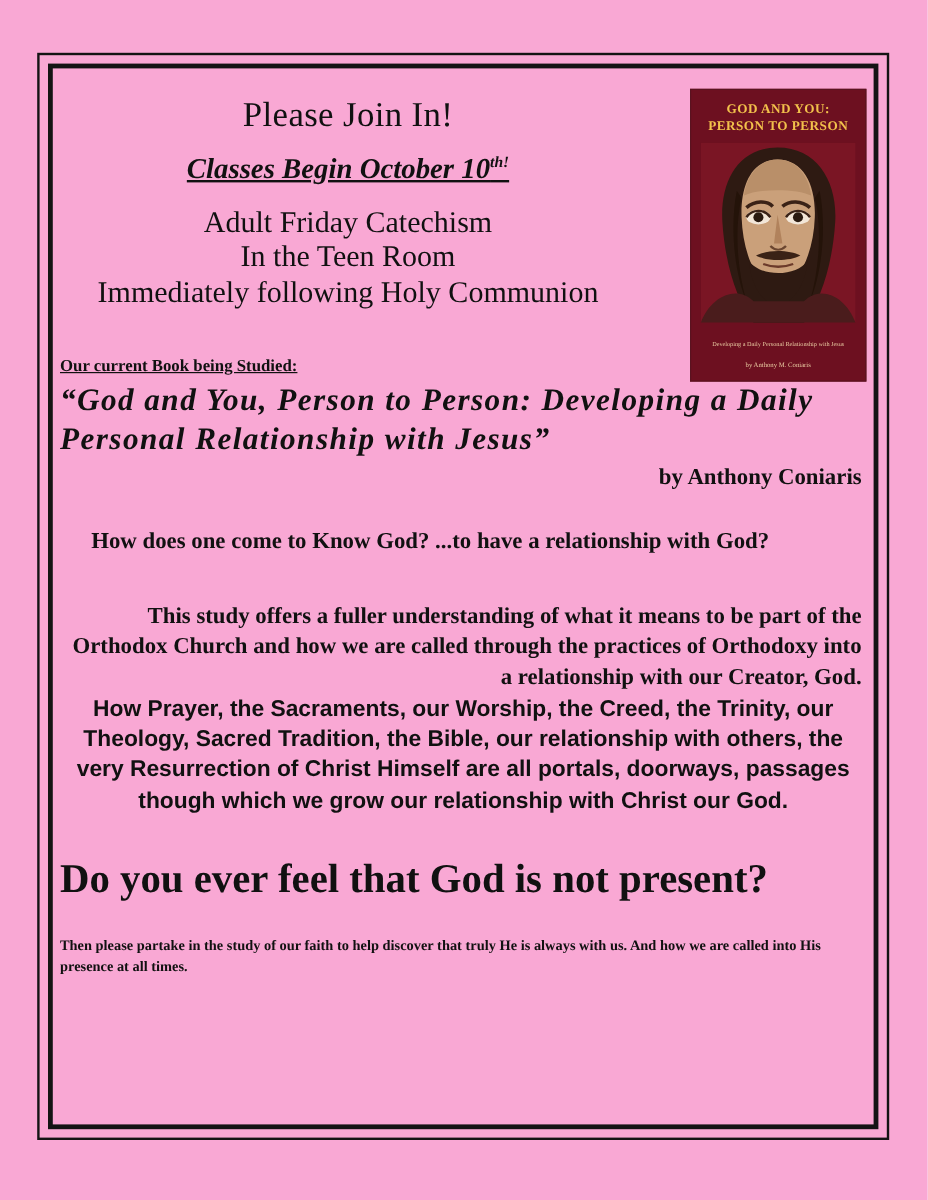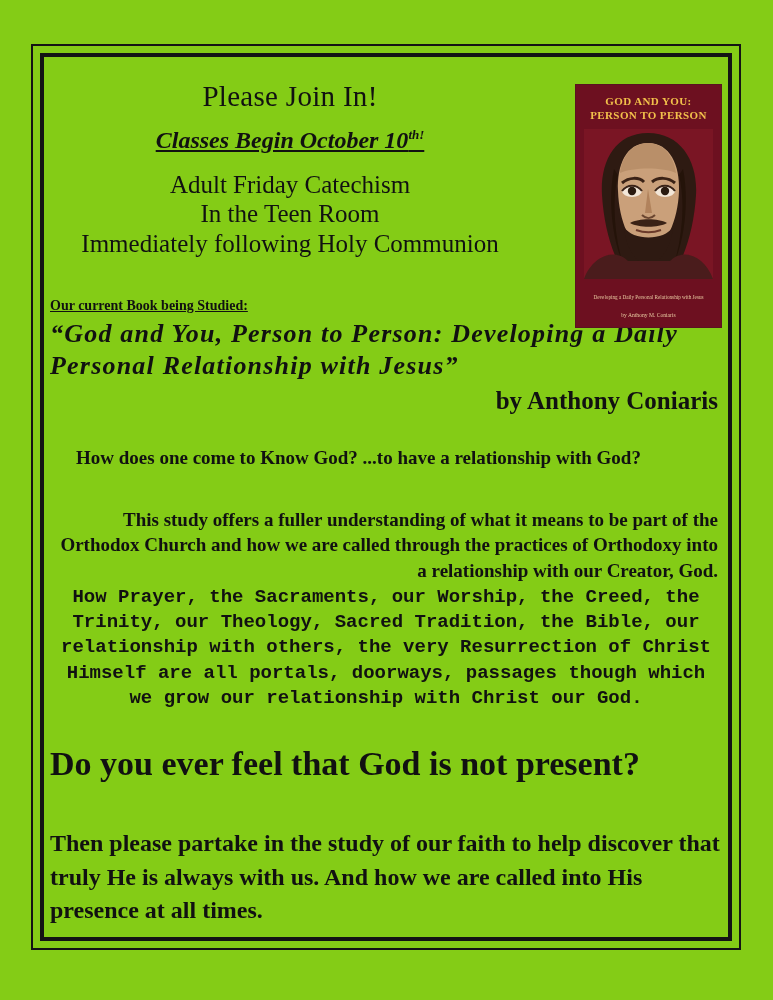--- a/index.html
+++ b/index.html
@@ -12,21 +12,21 @@
     height: 1000px;
     font-family: "Liberation Serif", serif;
     color: #111111;
     overflow: hidden;
   }
 
   .page {
     position: relative;
     width: 773px;
     height: 1000px;
-    background: #84cc16;
+    background: #f9a8d4;
   }
 
   
   .frame-outer {
     position: absolute;
     left: 31px;
     top: 44px;
     width: 710px;
     height: 906px;
     border: 2px solid #141414;
@@ -91,21 +91,21 @@
     font-family: "Liberation Serif", serif;
     font-size: 25px;
     line-height: 1.17;
     color: #111;
   }
 
   
   .book-cover {
     position: absolute;
     right: 0;
-    top: 22px;
+    top: 12px;
     width: 145px;
     height: 242px;
     border: 1px solid #5a1320;
     background: #6d1020;
     overflow: hidden;
   }
   .cover-title {
     position: absolute;
     top: 10px;
     left: 0;
@@ -166,21 +166,21 @@
     line-height: 1.22;
     letter-spacing: 1.2px;
     color: #111;
   }
 
   .byline {
     margin-top: 6px;
     text-align: right;
     font-family: "Liberation Serif", serif;
     font-weight: bold;
-    font-size: 25px;
+    font-size: 19px;
     padding-right: 4px;
   }
 
   .question-block {
     margin-top: 30px;
     font-family: "Liberation Serif", serif;
     font-weight: bold;
     font-size: 19px;
     line-height: 1.35;
     padding: 0 26px;
@@ -192,40 +192,40 @@
     font-family: "Liberation Serif", serif;
     font-weight: bold;
     font-size: 19px;
     line-height: 1.33;
     padding: 0 4px;
   }
 
   .study-para2 {
     margin-top: 2px;
     text-align: center;
-    font-family: Liberation Mono, monospace;
+    font-family: Liberation Sans, sans-serif;
     font-weight: bold;
     font-size: 19px;
     line-height: 1.33;
     padding: 0 2px;
   }
 
   .big-question {
     margin-top: 34px;
     font-family: "Liberation Serif", serif;
     font-weight: bold;
     font-size: 34px;
     color: #111;
   }
 
   .closing {
-    margin-top: 44px;
-    font-family: "Liberation Serif", serif;
-    font-weight: bold;
-    font-size: 24px;
+    margin-top: 28px;
+    font-family: "Liberation Serif", serif;
+    font-weight: bold;
+    font-size: 12px;
     line-height: 1.4;
   }
 </style>
 </head>
 <body>
 
 <div class="page">
   <div class="frame-outer">
     <div class="frame-inner"></div>
   </div>

